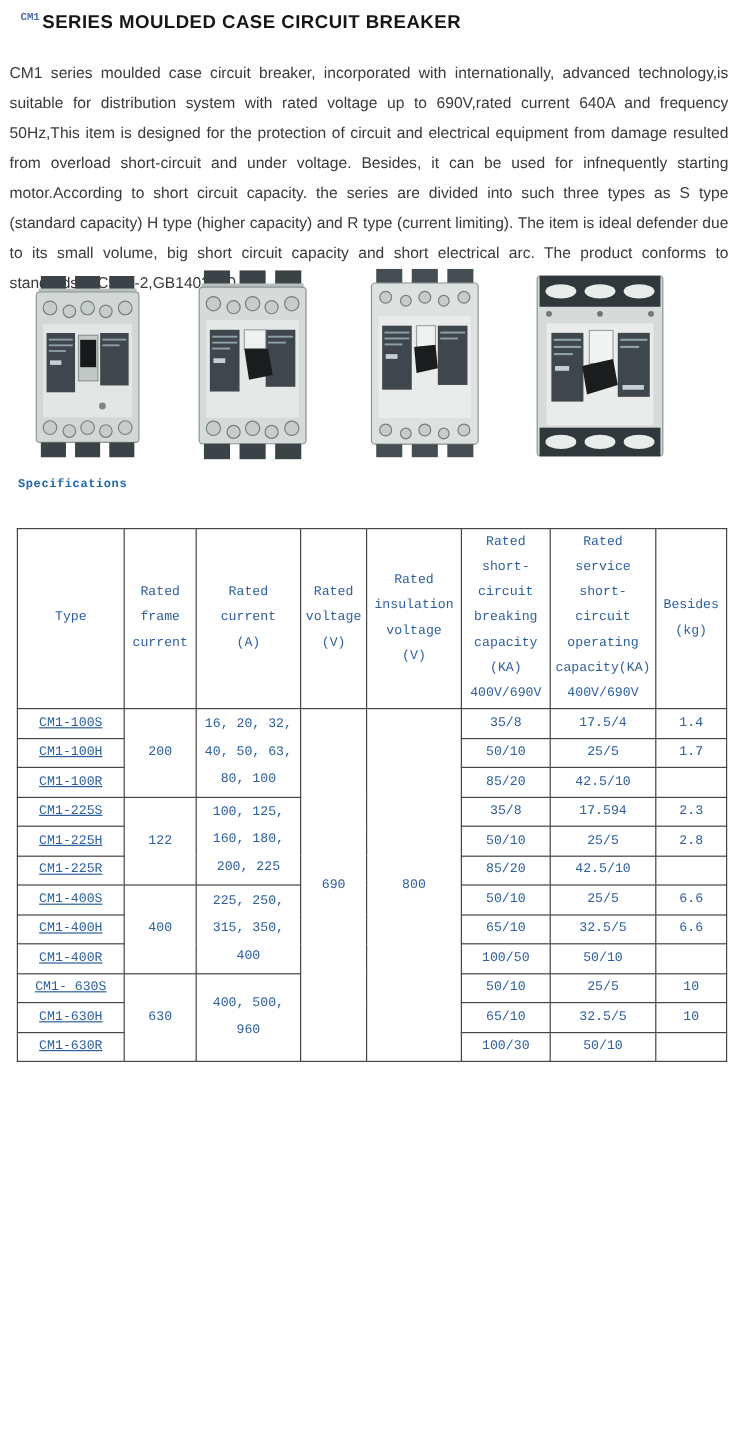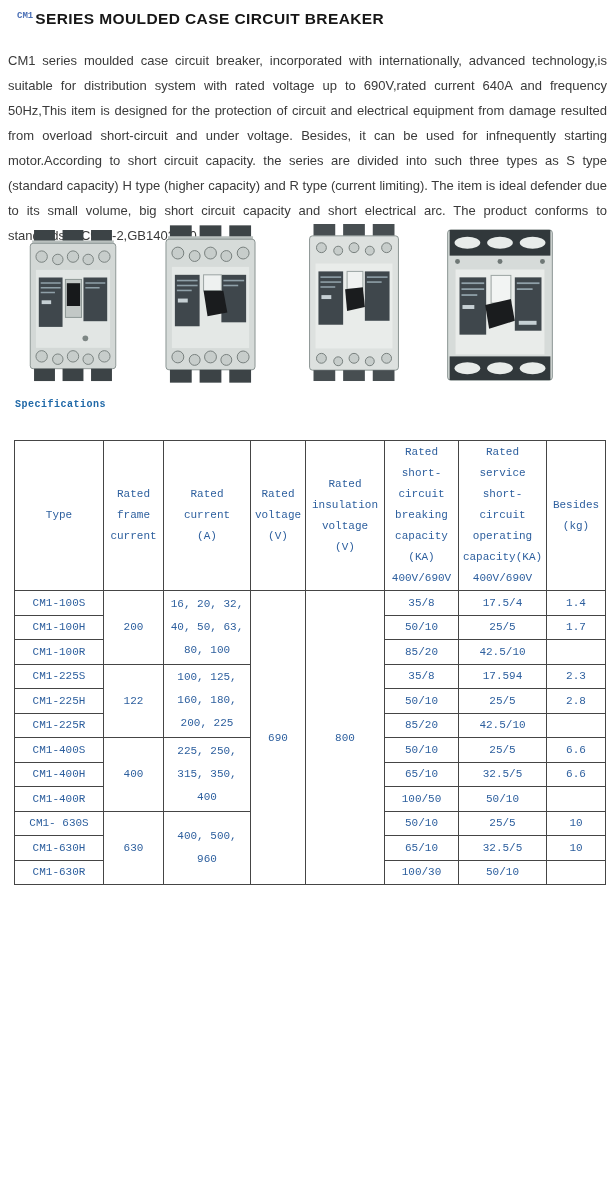--- a/index.html
+++ b/index.html
@@ -33,21 +33,21 @@
 
   
   .spec-table{position:absolute;top:440px;left:14px;width:591px;border-collapse:collapse;
               table-layout:fixed;font-family:"Liberation Mono",monospace;font-size:11px;
               color:#2d5f9e;}
   .spec-table th,.spec-table td{border:1px solid #454545;padding:0;text-align:center;
               vertical-align:middle;white-space:pre-line;overflow:hidden;}
   .spec-table thead tr{height:150px;}
   .spec-table tbody tr{height:24.5px;}
   .spec-table th{font-weight:normal;line-height:21px;margin-top:38px;}
-  .cell-type{text-align:left;padding-left:11px;}
+  .cell-type{text-align:left;padding-left:11px;text-decoration:underline;}
   .cell-current{line-height:23px;}
 </style>
 </head>
 <body>
 
 <div class="page">
 
   <div class="title-row">
     <span class="title-prefix">CM1</span><h1 class="page-title">SERIES MOULDED CASE CIRCUIT BREAKER</h1>
   </div>

